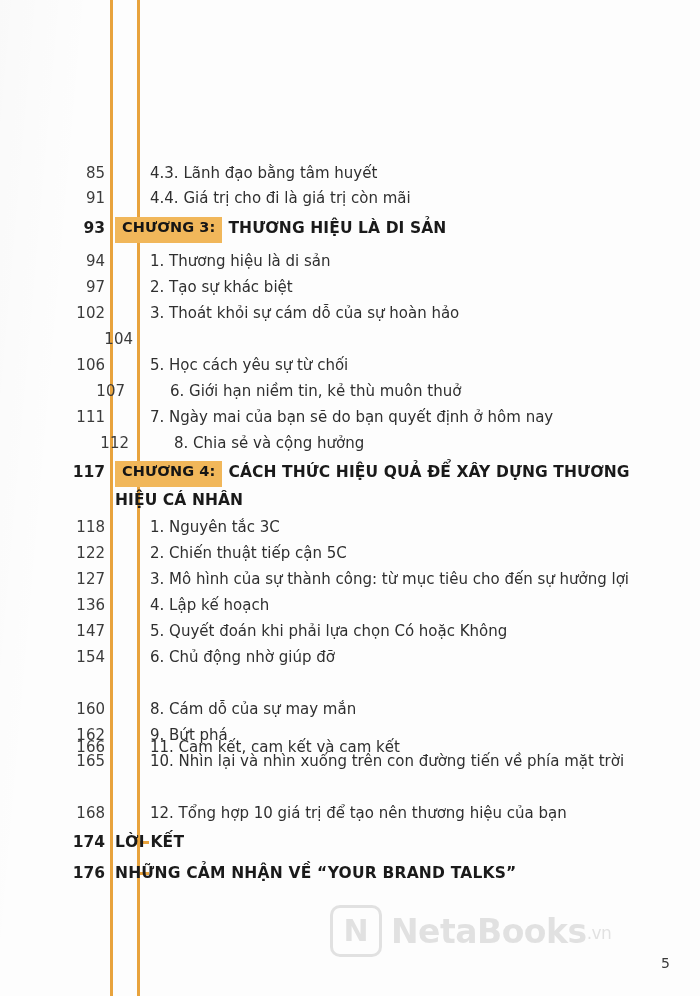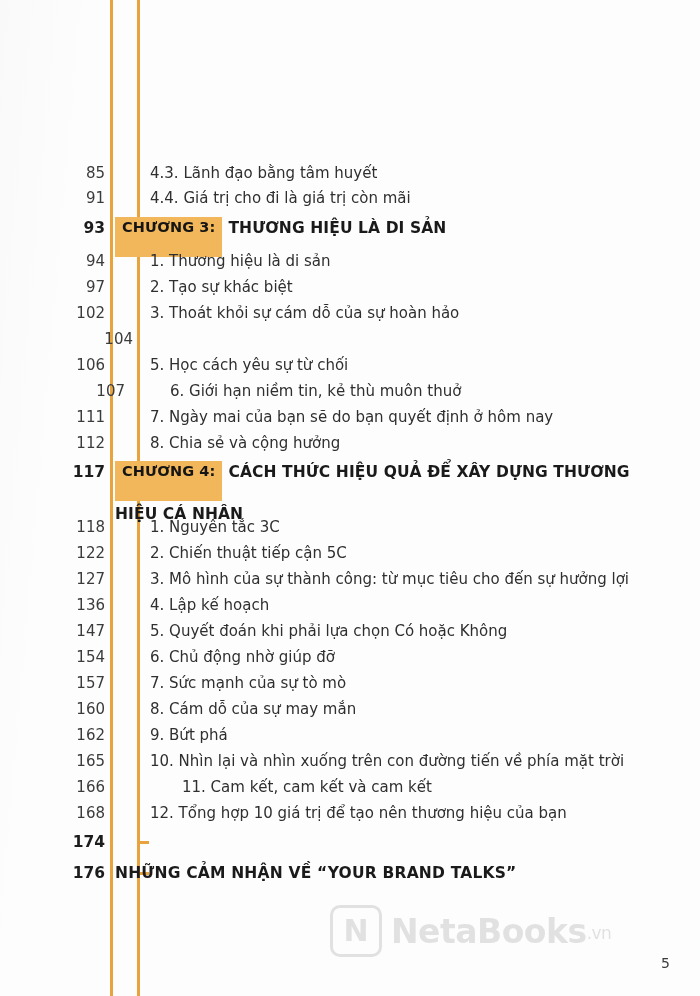--- a/index.html
+++ b/index.html
@@ -79,21 +79,21 @@
     font-weight: bold;
     font-size: 15.5px;
     color: #1a1a1a;
     letter-spacing: 0.1px;
   }
 
   .chip {
     display: inline-block;
     background: #f1b75a;
     color: #151515;
-    padding: 2px 7px 21px 7px;
+    padding: 2px 7px 7px 7px;
     font-weight: bold;
     font-size: 14.5px;
     margin-right: 6px;
     line-height: 17px;
     vertical-align: 1px;
   }
 
   .entry.chapter .cont {
     display: block;
     margin-top: 2px;
@@ -204,21 +204,21 @@
       <div class="entry">5. Học cách yêu sự từ chối</div>
     </div>
     <div class="row" style="top: 380px; padding-left: 20px;">
       <div class="page-num">107</div>
       <div class="entry">6. Giới hạn niềm tin, kẻ thù muôn thuở</div>
     </div>
     <div class="row" style="top: 406px;">
       <div class="page-num">111</div>
       <div class="entry">7. Ngày mai của bạn sẽ do bạn quyết định ở hôm nay</div>
     </div>
-    <div class="row" style="top: 432px;">
+    <div class="row" style="top: 432px; padding-left: 24px;">
       <div class="page-num">112</div>
       <div class="entry">8. Chia sẻ và cộng hưởng</div>
     </div>
     <div class="dash" style="top: 471px;"></div>
     <div class="row" style="top: 461px;">
       <div class="page-num bold">117</div>
       <div class="entry chapter"><span class="chip">CHƯƠNG 4:</span><span>CÁCH THỨC HIỆU QUẢ ĐỂ XÂY DỰNG THƯƠNG</span><span class="cont">HIỆU CÁ NHÂN</span></div>
     </div>
     <div class="row" style="top: 516px;">
       <div class="page-num">118</div>
@@ -237,47 +237,44 @@
       <div class="entry">4. Lập kế hoạch</div>
     </div>
     <div class="row" style="top: 620px;">
       <div class="page-num">147</div>
       <div class="entry">5. Quyết đoán khi phải lựa chọn Có hoặc Không</div>
     </div>
     <div class="row" style="top: 646px;">
       <div class="page-num">154</div>
       <div class="entry">6. Chủ động nhờ giúp đỡ</div>
     </div>
-    <div class="row" style="top: 672px;">
-      <div class="page-num">157</div>
-      <div class="entry">7. Sức mạnh của sự tò mò</div>
-    </div>
     <div class="row" style="top: 698px;">
       <div class="page-num">160</div>
       <div class="entry">8. Cám dỗ của sự may mắn</div>
     </div>
     <div class="row" style="top: 724px;">
       <div class="page-num">162</div>
       <div class="entry">9. Bứt phá</div>
     </div>
     <div class="row" style="top: 750px;">
       <div class="page-num">165</div>
       <div class="entry">10. Nhìn lại và nhìn xuống trên con đường tiến về phía mặt trời</div>
     </div>
-    <div class="row" style="top: 776px; gap: 32px;">
+    <div class="row" style="top: 736px;">
       <div class="page-num">166</div>
       <div class="entry">11. Cam kết, cam kết và cam kết</div>
     </div>
     <div class="row" style="top: 802px;">
       <div class="page-num">168</div>
       <div class="entry">12. Tổng hợp 10 giá trị để tạo nên thương hiệu của bạn</div>
     </div>
     <div class="dash" style="top: 841px;"></div>
     <div class="row" style="top: 831px;">
       <div class="page-num bold">174</div>
+      <div class="entry plainbold">LỜI KẾT</div>
     </div>
     <div class="dash" style="top: 872px;"></div>
     <div class="row" style="top: 862px;">
       <div class="page-num bold">176</div>
       <div class="entry plainbold">NHỮNG CẢM NHẬN VỀ “YOUR BRAND TALKS”</div>
     </div>
   </div>
 
 <div class="watermark">
   <div class="wm-logo">

